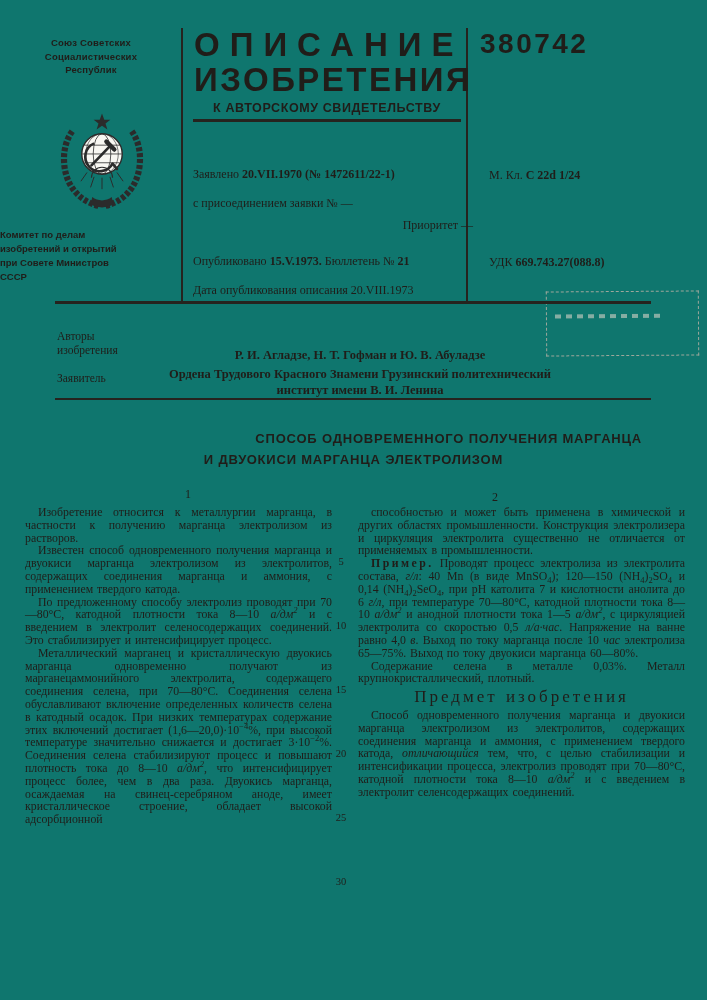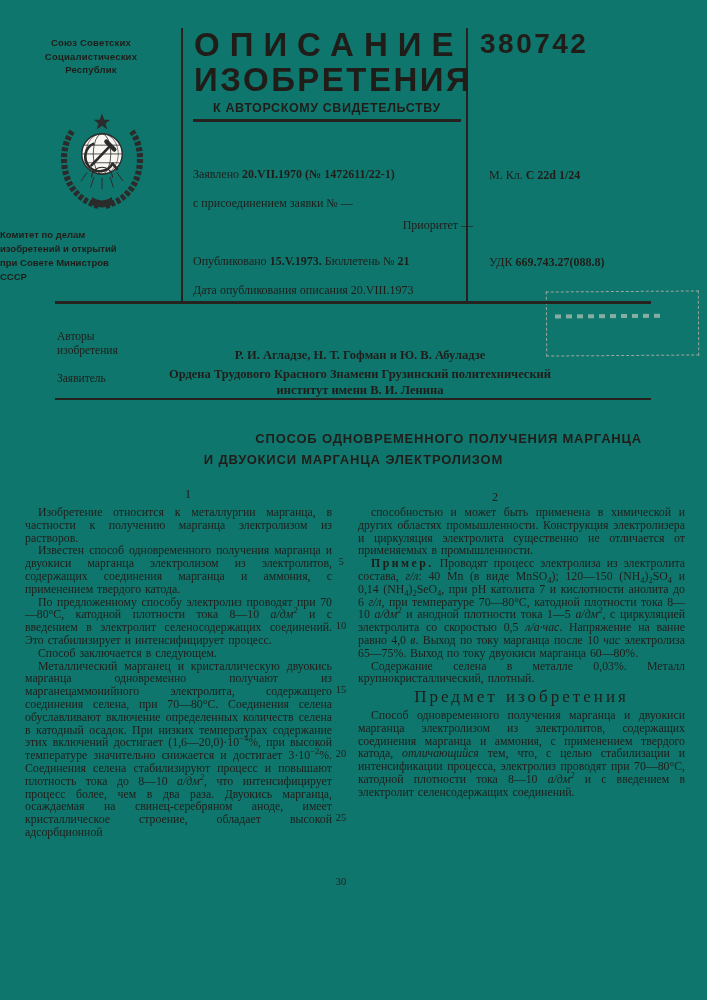--- a/index.html
+++ b/index.html
@@ -139,21 +139,20 @@
   <div class="abs title1">СПОСОБ ОДНОВРЕМЕННОГО ПОЛУЧЕНИЯ МАРГАНЦА</div>
   <div class="abs title2">И ДВУОКИСИ МАРГАНЦА ЭЛЕКТРОЛИЗОМ</div>
 
   <div class="abs cm cm1">1</div>
   <div class="abs cm cm2">2</div>
 
   <div class="abs bodycol colL">
     <p class="para">Изобретение относится к металлургии марганца, в частности к получению марганца электролизом из растворов.</p>
     <p class="para">Известен способ одновременного получения марганца и двуокиси марганца электролизом из электролитов, содержащих соединения марганца и аммония, с применением твердого катода.</p>
     <p class="para">По предложенному способу электролиз проводят при 70—80°С, катодной плотности тока 8—10 <i>а/дм<sup>2</sup></i> и с введением в электролит селеносодержащих соединений. Это стабилизирует и интенсифицирует процесс.</p>
-    <p class="para">Способ заключается в следующем.</p>
     <p class="para">Металлический марганец и кристаллическую двуокись марганца одновременно получают из марганецаммонийного электролита, содержащего соединения селена, при 70—80°С. Соединения селена обуславливают включение определенных количеств селена в катодный осадок. При низких температурах содержание этих включений достигает (1,6—20,0)·10<sup>−4</sup>%, при высокой температуре значительно снижается и достигает 3·10<sup>−2</sup>%. Соединения селена стабилизируют процесс и повышают плотность тока до 8—10 <i>а/дм<sup>2</sup></i>, что интенсифицирует процесс более, чем в два раза. Двуокись марганца, осаждаемая на свинец-серебряном аноде, имеет кристаллическое строение, обладает высокой адсорбционной</p>
   </div>
 
   <div class="abs bodycol colR">
     <p class="para">способностью и может быть применена в химической и других областях промышленности. Конструкция электролизера и циркуляция электролита существенно не отличается от применяемых в промышленности.</p>
     <p class="para"><span class="sp">Пример.</span> Проводят процесс электролиза из электролита состава, <i>г/л</i>: 40 Mn (в виде MnSO<sub>4</sub>); 120—150 (NH<sub>4</sub>)<sub>2</sub>SO<sub>4</sub> и 0,14 (NH<sub>4</sub>)<sub>2</sub>SeO<sub>4</sub>, при pH католита 7 и кислотности анолита до 6 <i>г/л</i>, при температуре 70—80°С, катодной плотности тока 8—10 <i>а/дм<sup>2</sup></i> и анодной плотности тока 1—5 <i>а/дм<sup>2</sup></i>, с циркуляцией электролита со скоростью 0,5 <i>л/а·час</i>. Напряжение на ванне равно 4,0 <i>в</i>. Выход по току марганца после 10 <i>час</i> электролиза 65—75%. Выход по току двуокиси марганца 60—80%.</p>
     <p class="para">Содержание селена в металле 0,03%. Металл крупнокристаллический, плотный.</p>
     <p class="para claims">Предмет изобретения</p>
     <p class="para">Способ одновременного получения марганца и двуокиси марганца электролизом из электролитов, содержащих соединения марганца и аммония, с применением твердого катода, <i>отличающийся</i> тем, что, с целью стабилизации и интенсификации процесса, электролиз проводят при 70—80°С, катодной плотности тока 8—10 <i>а/дм<sup>2</sup></i> и с введением в электролит селенсодержащих соединений.</p>
   </div>

